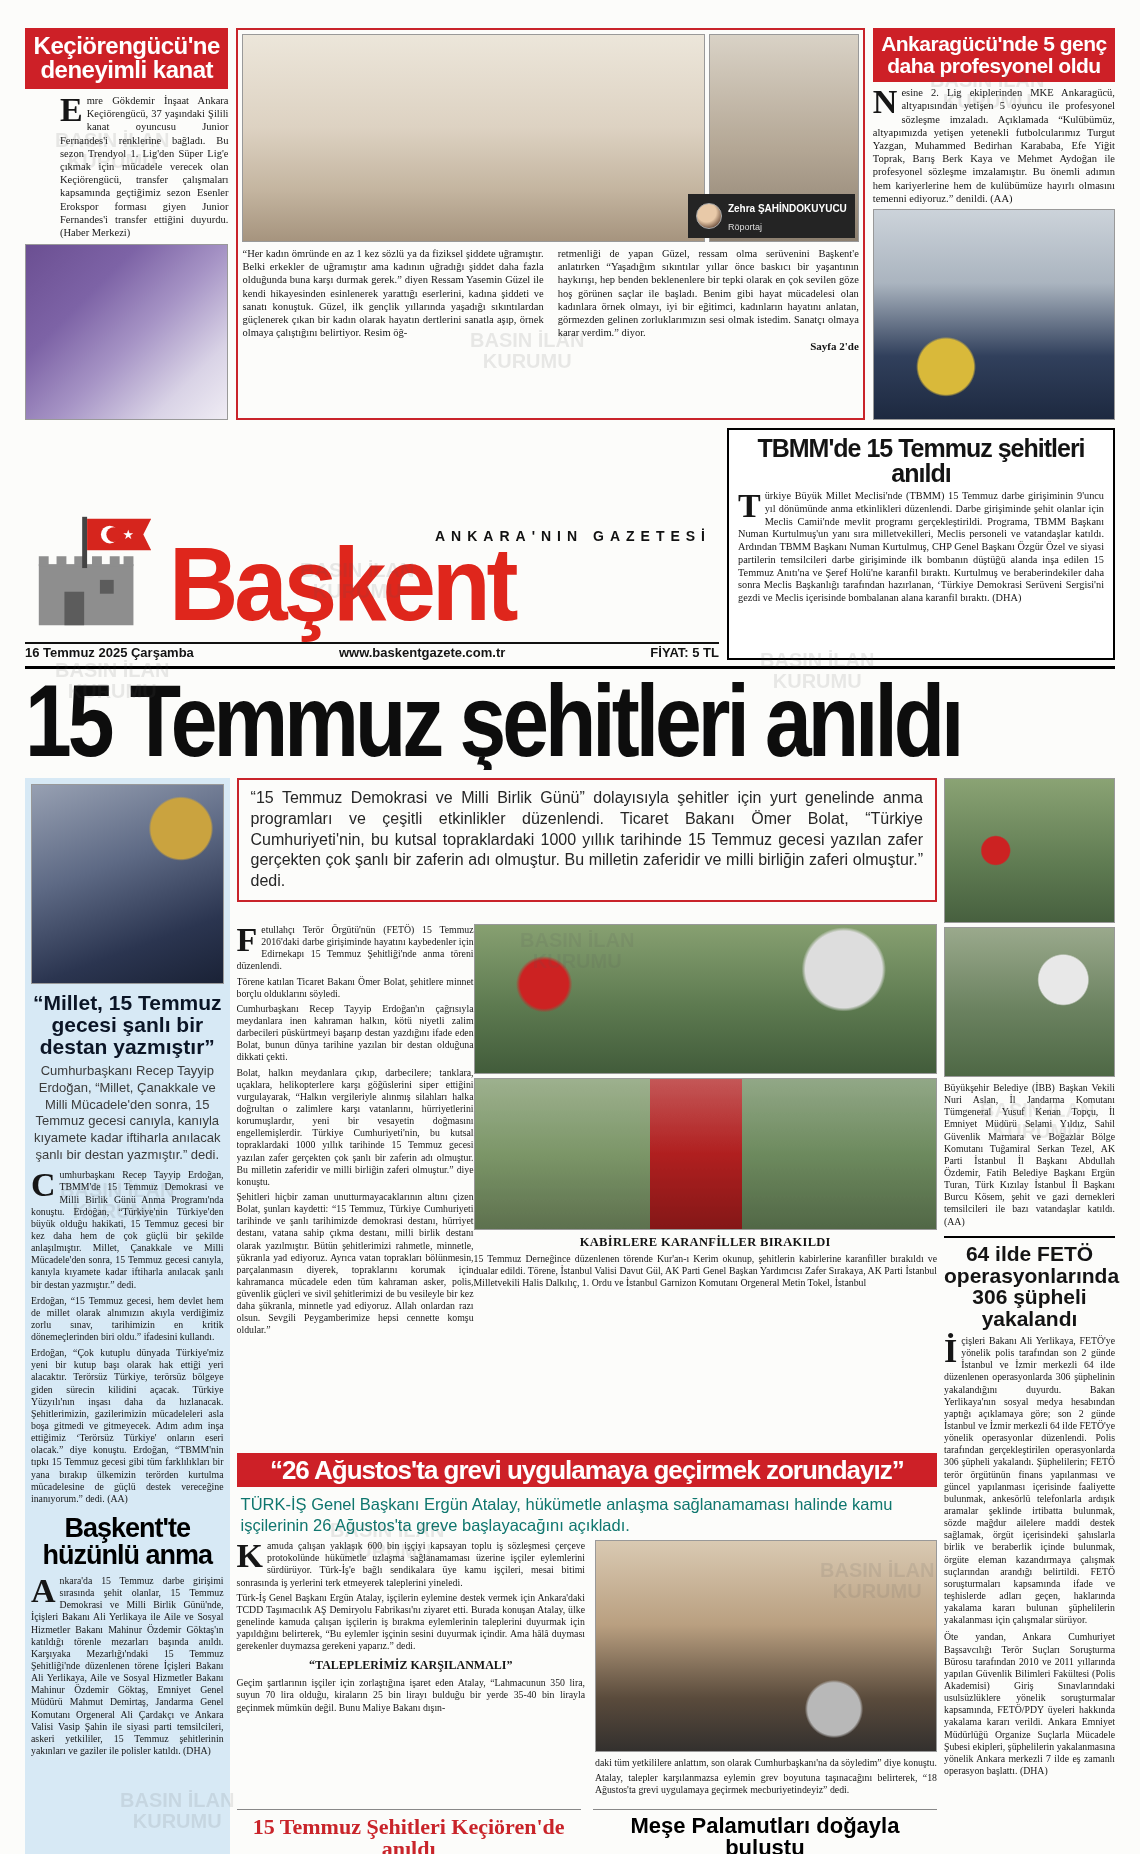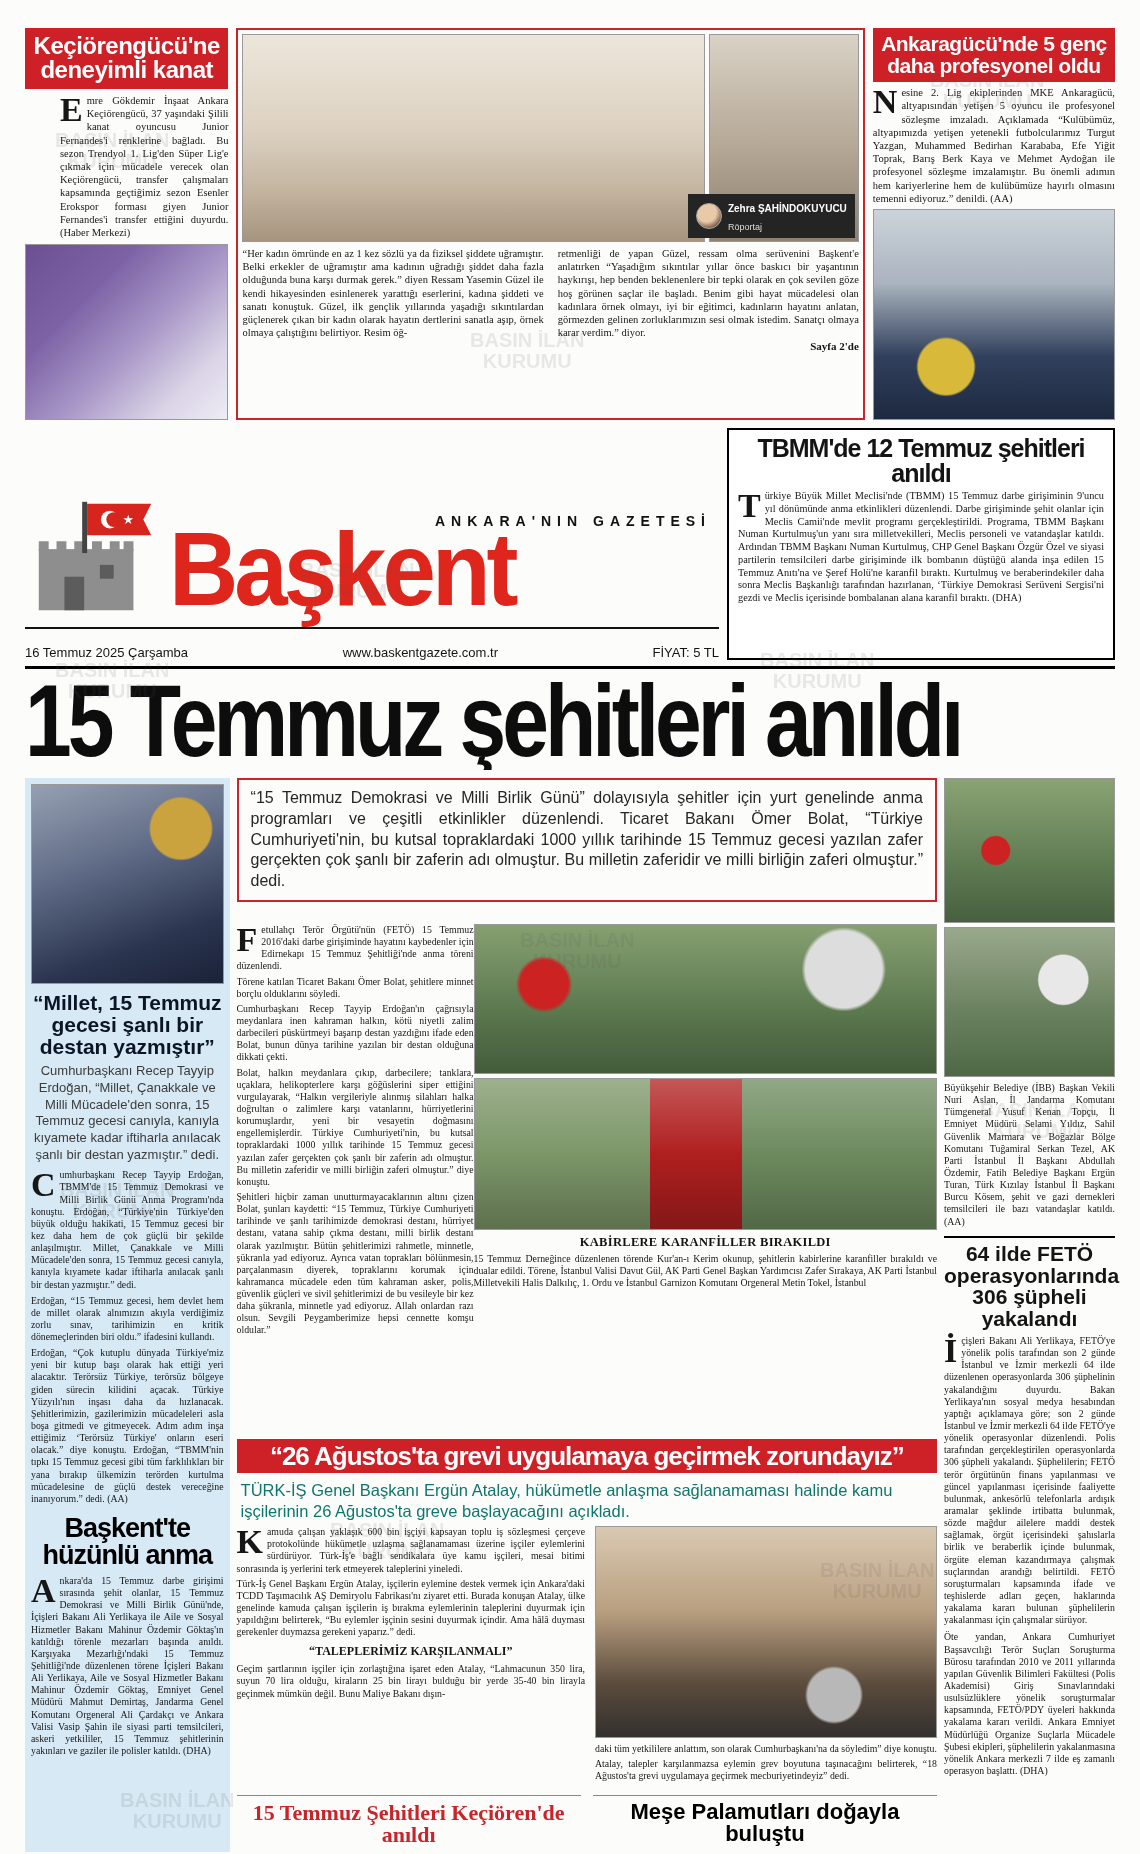--- a/index.html
+++ b/index.html
@@ -48,23 +48,23 @@
   .rowB{ display:flex; margin-top:8px; height:232px;}
   .mast{ width:694px; display:flex; flex-direction:column; justify-content:flex-end;}
   .mast-top{ display:flex; align-items:flex-end; gap:6px;}
   .emblem{ width:138px; height:118px; flex:0 0 auto;}
   .logo-stack{ flex:1; }
   .tagline{ text-align:right; font-family:"Liberation Sans",sans-serif; font-weight:bold;
             font-size:14px; letter-spacing:6px; color:#111; padding-right:8px;}
   .logotype{ font-family:"Liberation Sans",sans-serif; font-weight:bold; color:#df261c;
              font-size:96px; letter-spacing:-4px; line-height:.92; transform:scaleY(1.08);
              transform-origin:bottom left; white-space:nowrap;}
-  .dateline{ border-top:2px solid #111; margin-top:10px; padding-top:16px; display:flex;
+  .dateline{ border-top:2px solid #111; margin-top:10px; padding-top:1px; display:flex;
              justify-content:space-between; font-family:"Liberation Sans",sans-serif;
-             font-weight:normal; font-size:13px;}
+             font-weight:bold; font-size:13px;}
   .tbmm{ margin-left:auto; width:388px; border:2px solid #000; padding:6px 9px; background:#fff;}
   .tbmm h2{ font-family:"Liberation Sans",sans-serif; font-weight:bold; font-size:25px;
             letter-spacing:-1px; text-align:center; line-height:1; margin-bottom:4px;}
   .tbmm .body-sm{ font-size:10.3px;}
   
   .rowC{ border-top:3px solid #000; margin-top:6px; height:104px; overflow:hidden;}
   .bighl{ font-family:"Liberation Sans",sans-serif; font-weight:bold; font-size:84px;
           letter-spacing:-4px; line-height:.95; white-space:nowrap; transform:scaleY(1.22);
           transform-origin:top left; color:#0d0d0d; padding-top:3px;}
   
@@ -90,21 +90,21 @@
   .photo-graves{ height:150px; background:
      radial-gradient(circle at 15% 40%, #c22 0 6%, transparent 7%),
      radial-gradient(circle at 80% 30%, #ddd 0 10%, transparent 11%),
      linear-gradient(180deg,#87a071 0%,#5d7a50 55%,#425c3b 100%);}
   .photo-officer{ height:152px; margin-top:4px; background:
      linear-gradient(90deg,#7c9668 0 38%, #b01f1f 38% 58%, #6d8a5e 58% 100%),
      linear-gradient(180deg,rgba(255,255,255,.25),rgba(0,0,0,.25));
      background-blend-mode:overlay;}
   .cap-title{ font-weight:bold; font-size:12.5px; text-align:center; margin:5px 0 3px; letter-spacing:.3px;}
   
-  .strike{ margin-top:10px;}
+  .strike{ margin-top:24px;}
   .strike .redbar{ background:#cd2027; color:#fff; font-family:"Liberation Sans",sans-serif;
         font-weight:bold; font-size:26px; letter-spacing:-1px; text-align:center; padding:4px 0; line-height:1;}
   .deck{ font-family:"Liberation Sans",sans-serif; font-size:16.5px; line-height:1.28; color:#0f766e;
          text-align:left; margin:7px 4px 4px;}
   .byline{ text-align:center; font-weight:bold; font-size:12px; margin-bottom:6px;}
   .byline span{ border-bottom:1.5px solid #000; padding-bottom:1px;}
   .strike-cols{ display:flex; gap:10px;}
   .strike-left{ flex:1;}
   .strike-left p, .strike-right p{ margin-bottom:3px;}
   .crosshead{ font-weight:bold; font-size:12px; text-align:center; margin:6px 0 4px;}
@@ -210,21 +210,21 @@
           <div class="logotype">Başkent</div>
         </div>
       </div>
       <div class="dateline">
         <span>16 Temmuz 2025 Çarşamba</span>
         <span>www.baskentgazete.com.tr</span>
         <span>FİYAT: 5 TL</span>
       </div>
     </div>
     <div class="tbmm">
-      <h2>TBMM'de 12 Temmuz şehitleri anıldı</h2>
+      <h2>TBMM'de 15 Temmuz şehitleri anıldı</h2>
       <p class="body-sm dc">Türkiye Büyük Millet Meclisi'nde (TBMM) 15 Temmuz darbe girişiminin 9'uncu yıl dönümünde anma etkinlikleri düzenlendi. Darbe girişiminde şehit olanlar için Meclis Camii'nde mevlit programı gerçekleştirildi. Programa, TBMM Başkanı Numan Kurtulmuş'un yanı sıra milletvekilleri, Meclis personeli ve vatandaşlar katıldı. Ardından TBMM Başkanı Numan Kurtulmuş, CHP Genel Başkanı Özgür Özel ve siyasi partilerin temsilcileri darbe girişiminde ilk bombanın düştüğü alanda inşa edilen 15 Temmuz Anıtı'na ve Şeref Holü'ne karanfil bıraktı. Kurtulmuş ve beraberindekiler daha sonra Meclis Başkanlığı tarafından hazırlanan, ‘Türkiye Demokrasi Serüveni Sergisi'ni gezdi ve Meclis içerisinde bombalanan alana karanfil bıraktı. (DHA)</p>
     </div>
   </div>
 
   <div class="rowC">
     <div class="bighl">15 Temmuz şehitleri anıldı</div>
   </div>
 
   <div class="rowD">
 

